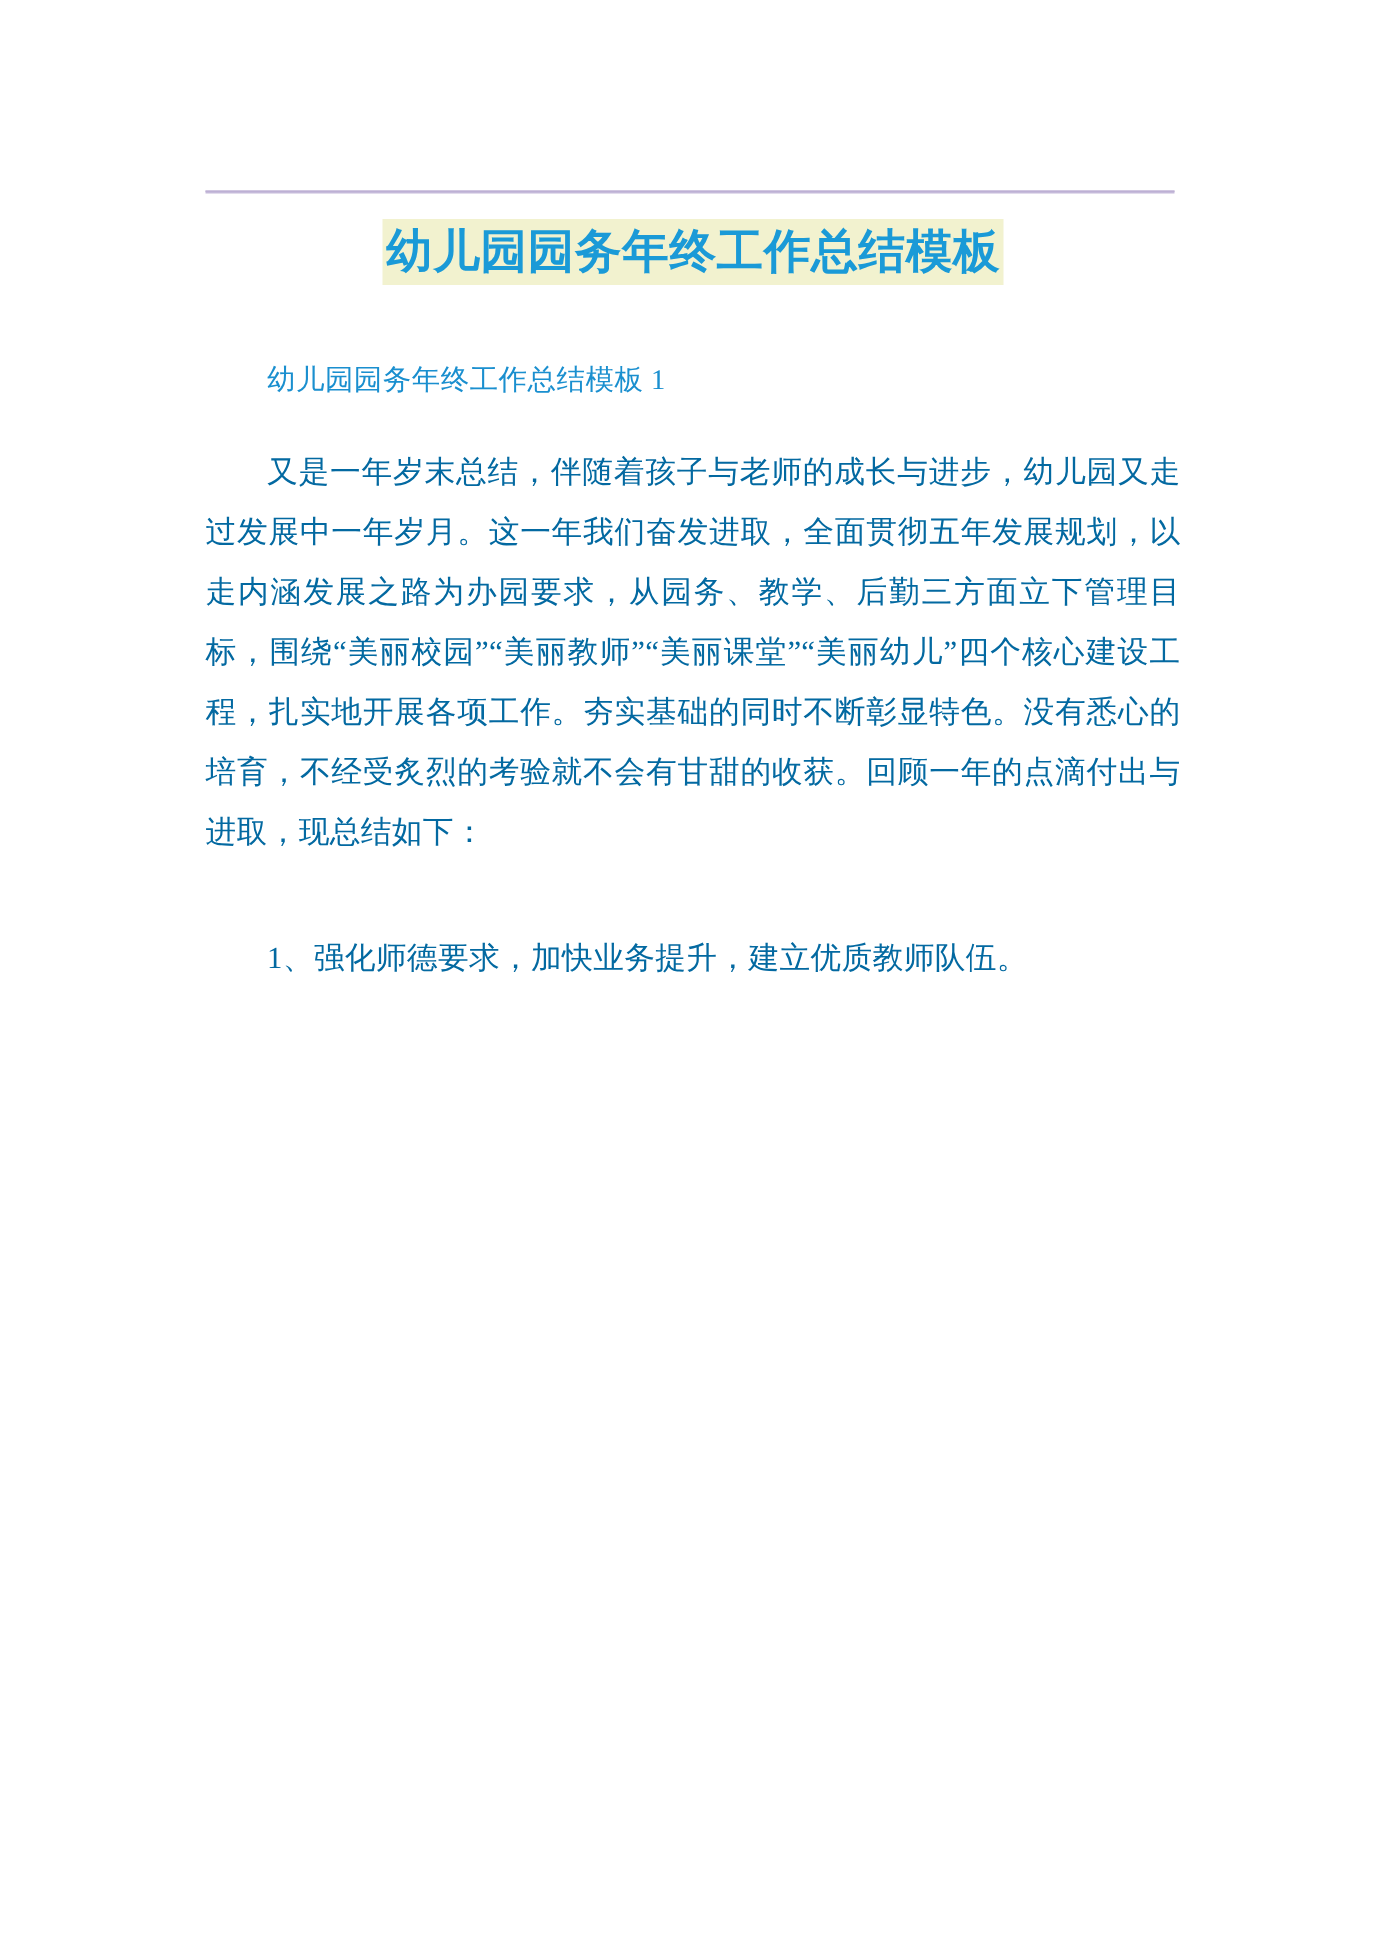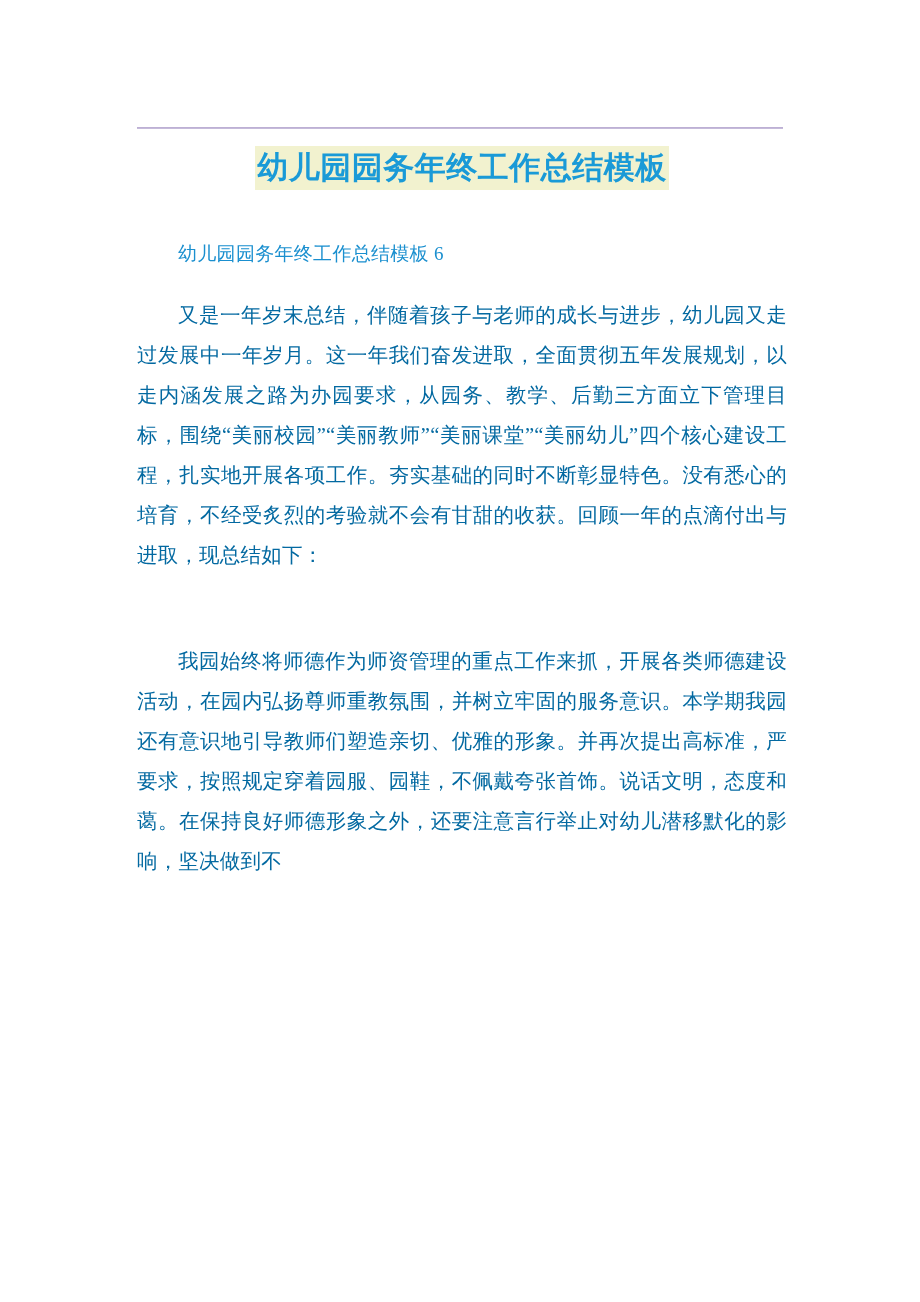--- a/index.html
+++ b/index.html
@@ -101,30 +101,30 @@
   <div id="header-rule"></div>
 
   <div id="content">
 
     <div class="sp-title-top"></div>
 
     <h1 class="doc-title"><span class="hl">幼儿园园务年终工作总结模板</span></h1>
 
     <div class="sp-after-title"></div>
 
-    <div class="sub-heading">幼儿园园务年终工作总结模板 6</div>
+    <div class="sub-heading">幼儿园园务年终工作总结模板 1</div>
 
     <div class="sp-after-sub"></div>
 
     <p class="body">又是一年岁末总结，伴随着孩子与老师的成长与进步，幼儿园又走过发展中一年岁月。这一年我们奋发进取，全面贯彻五年发展规划，以走内涵发展之路为办园要求，从园务、教学、后勤三方面立下管理目标，围绕“美丽校园”“美丽教师”“美丽课堂”“美丽幼儿”四个核心建设工程，扎实地开展各项工作。夯实基础的同时不断彰显特色。没有悉心的培育，不经受炙烈的考验就不会有甘甜的收获。回顾一年的点滴付出与进取，现总结如下：</p>
 
     <div class="sp-para"></div>
 
 
     <div class="sp-para"></div>
 
+    <p class="body noindent">1、强化师德要求，加快业务提升，建立优质教师队伍。</p>
 
     <div class="sp-para"></div>
 
-    <p class="body">我园始终将师德作为师资管理的重点工作来抓，开展各类师德建设活动，在园内弘扬尊师重教氛围，并树立牢固的服务意识。本学期我园还有意识地引导教师们塑造亲切、优雅的形象。并再次提出高标准，严要求，按照规定穿着园服、园鞋，不佩戴夸张首饰。说话文明，态度和蔼。在保持良好师德形象之外，还要注意言行举止对幼儿潜移默化的影响，坚决做到不</p>
 
   </div>
 </div>
 
 </body></html>

